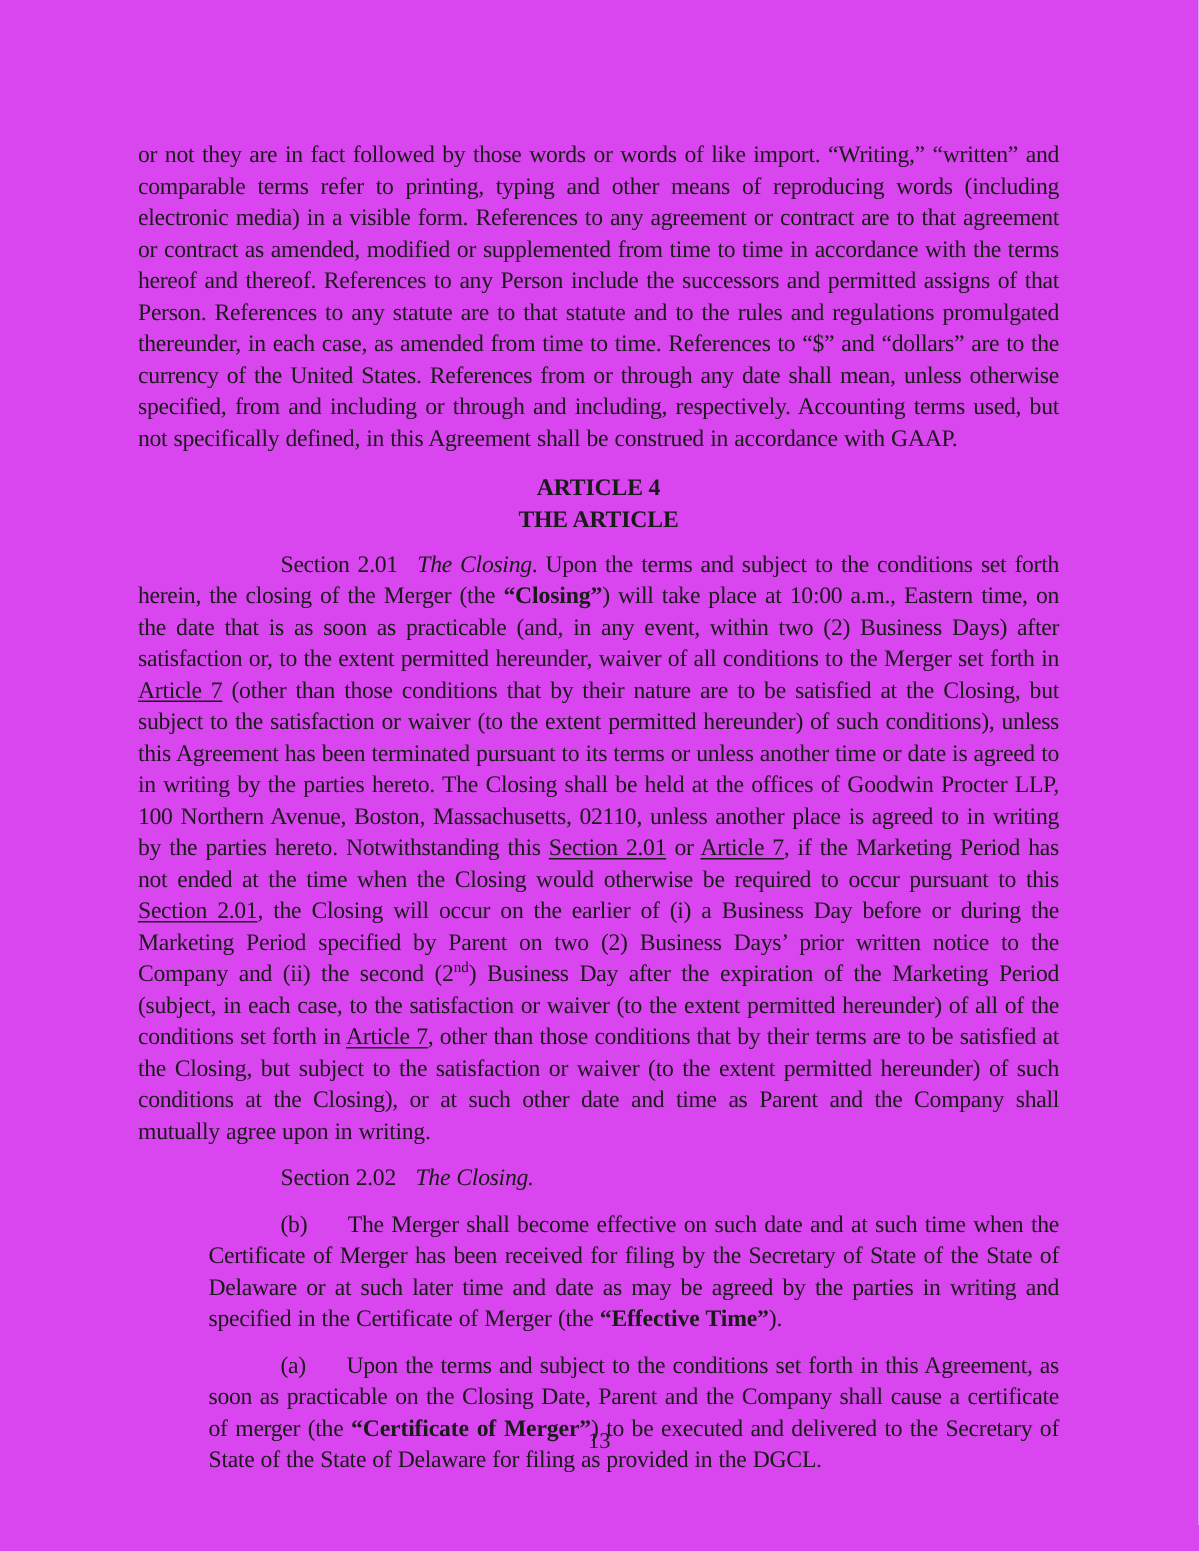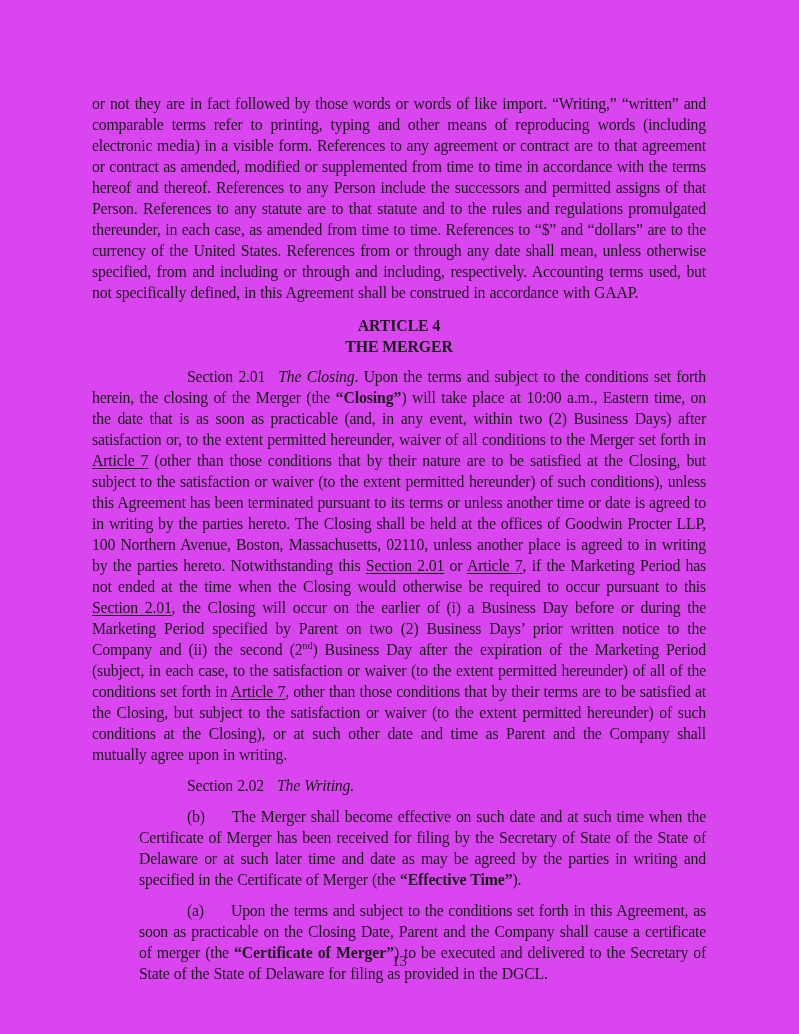--- a/index.html
+++ b/index.html
@@ -69,26 +69,26 @@
 </head>
 <body>
 
 <div class="page">
   <div class="content">
 
     <p class="body">or not they are in fact followed by those words or words of like import.  “Writing,” “written” and comparable terms refer to printing, typing and other means of reproducing words (including electronic media) in a visible form.  References to any agreement or contract are to that agreement or contract as amended, modified or supplemented from time to time in accordance with the terms hereof and thereof.  References to any Person include the successors and permitted assigns of that Person.  References to any statute are to that statute and to the rules and regulations promulgated thereunder, in each case, as amended from time to time.  References to “$” and “dollars” are to the currency of the United States.  References from or through any date shall mean, unless otherwise specified, from and including or through and including, respectively.  Accounting terms used, but not specifically defined, in this Agreement shall be construed in accordance with GAAP.</p>
 
     <div class="heading">
       <div>ARTICLE 4</div>
-      <div>THE MERGER</div>
+      <div>THE ARTICLE</div>
     </div>
 
     <p class="body first-indent">Section 2.01<span class="gap gap-tab"></span><i>The Closing</i>.  Upon the terms and subject to the conditions set forth herein, the closing of the Merger (the <b>“Closing”</b>) will take place at 10:00 a.m., Eastern time, on the date that is as soon as practicable (and, in any event, within two (2) Business Days) after satisfaction or, to the extent permitted hereunder, waiver of all conditions to the Merger set forth in <u>Article 7</u> (other than those conditions that by their nature are to be satisfied at the Closing, but subject to the satisfaction or waiver (to the extent permitted hereunder) of such conditions), unless this Agreement has been terminated pursuant to its terms or unless another time or date is agreed to in writing by the parties hereto.  The Closing shall be held at the offices of Goodwin Procter LLP, 100 Northern Avenue, Boston, Massachusetts, 02110, unless another place is agreed to in writing by the parties hereto.  Notwithstanding this <u>Section 2.01</u> or <u>Article 7</u>, if the Marketing Period has not ended at the time when the Closing would otherwise be required to occur pursuant to this <u>Section 2.01</u>, the Closing will occur on the earlier of (i) a Business Day before or during the Marketing Period specified by Parent on two (2) Business Days’ prior written notice to the Company and (ii) the second (2<sup>nd</sup>) Business Day after the expiration of the Marketing Period (subject, in each case, to the satisfaction or waiver (to the extent permitted hereunder) of all of the conditions set forth in <u>Article 7</u>, other than those conditions that by their terms are to be satisfied at the Closing, but subject to the satisfaction or waiver (to the extent permitted hereunder) of such conditions at the Closing), or at such other date and time as Parent and the Company shall mutually agree upon in writing.</p>
 
-    <p class="body first-indent">Section 2.02<span class="gap gap-tab"></span><i>The Writing.</i></p>
+    <p class="body first-indent">Section 2.02<span class="gap gap-tab"></span><i>The Closing.</i></p>
 
     <p class="body sub">(b)<span class="gap gap-wide"></span>The Merger shall become effective on such date and at such time when the Certificate of Merger has been received for filing by the Secretary of State of the State of Delaware or at such later time and date as may be agreed by the parties in writing and specified in the Certificate of Merger (the <b>“Effective Time”</b>).</p>
 
     <p class="body sub">(a)<span class="gap gap-wide"></span>Upon the terms and subject to the conditions set forth in this Agreement, as soon as practicable on the Closing Date, Parent and the Company shall cause a certificate of merger (the <b>“Certificate of Merger”</b>) to be executed and delivered to the Secretary of State of the State of Delaware for filing as provided in the DGCL.</p>
 
   </div>
 
   <div class="page-number">13</div>
 </div>
 

